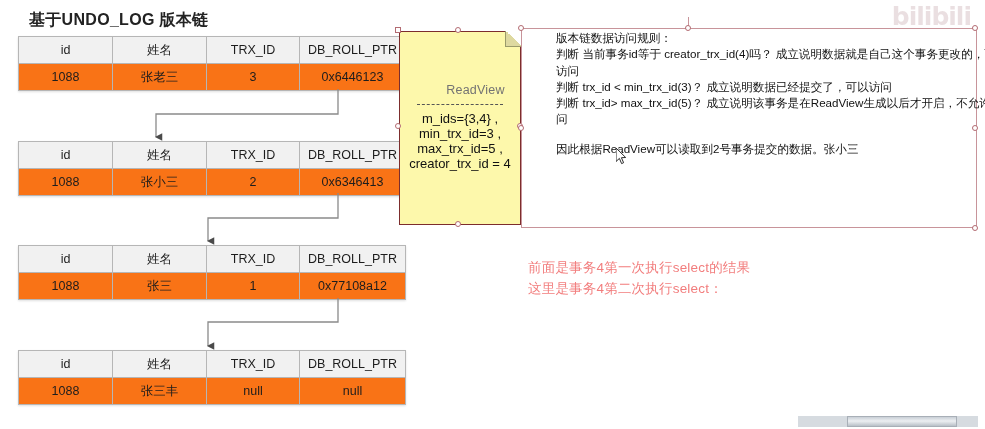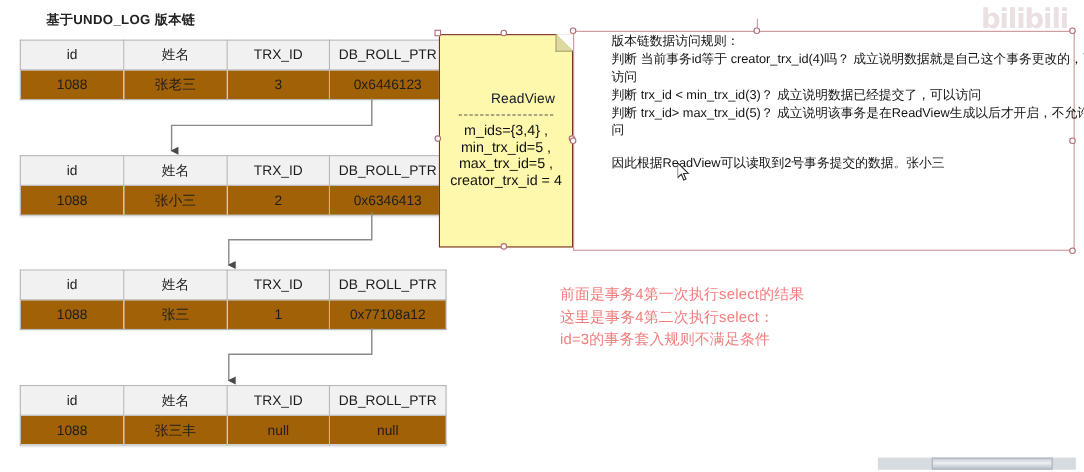--- a/index.html
+++ b/index.html
@@ -12,23 +12,23 @@
     height: 429px;
     position: relative;
     overflow: hidden;
     font-family: "Liberation Sans", "DejaVu Sans", sans-serif;
     color: #1a1a1a;
   }
 
   
   #slide-title {
     position: absolute;
-    left: 42px;
+    left: 29px;
     top: 10px;
-    font-size: 12px;
+    font-size: 16px;
     font-weight: 600;
     letter-spacing: 0.3px;
     color: #222;
     white-space: nowrap;
   }
 
   
   .vc-table {
     position: absolute;
     left: 18px;
@@ -47,21 +47,21 @@
     padding: 0 2px;
     color: #1d1d1d;
     white-space: nowrap;
     overflow: hidden;
   }
   .vc-table tr.hdr td {
     background: #f1f1f1;
     font-weight: 400;
   }
   .vc-table tr.val td {
-    background: #a16207;
+    background: #f97316;
     margin-top: 22px;
   }
   .col-id      { width: 89px; }
   .col-name    { width: 89px; }
   .col-trx     { width: 88px; }
   .col-ptr     { width: 101px; }
 
   #vc-table-0 { top: 36px; }
   #vc-table-1 { top: 141px; }
   #vc-table-2 { top: 245px; }
@@ -108,21 +108,21 @@
     inset: 0;
     display: flex;
     flex-direction: column;
     align-items: center;
     justify-content: flex-start;
     padding-top: 52px;
     box-sizing: border-box;
   }
   #readview-title {
     font-size: 12.5px;
-    color: #0f172a;
+    color: #737373;
     letter-spacing: 0.2px;
     padding-left: 31px;
   }
   #readview-divider {
     width: 86px;
     height: 0;
     border-top: 1.2px dashed #555;
     margin: 7px 0 6px 0;
   }
   .rv-line {
@@ -171,21 +171,21 @@
     left: 688px;
     top: 17px;
     width: 1px;
     height: 11px;
     background: #c8949a;
   }
 
   
   #red-note {
     position: absolute;
-    left: 509px;
+    left: 528px;
     top: 258px;
     font-size: 13.5px;
     line-height: 20.5px;
     color: #f27d7d;
     letter-spacing: 0.2px;
     white-space: nowrap;
   }
   #red-note .red-line { margin: 0; }
 
   
@@ -317,21 +317,21 @@
   </g>
 </svg>
 
 <div id="readview-note">
   <div class="note-body"></div>
   <div class="note-fold"></div>
   <div class="note-content">
     <div id="readview-title">ReadView</div>
     <div id="readview-divider"></div>
     <div class="rv-line">m_ids={3,4} ,</div>
-    <div class="rv-line">min_trx_id=5 ,</div>
+    <div class="rv-line">min_trx_id=3 ,</div>
     <div class="rv-line">max_trx_id=5 ,</div>
     <div class="rv-line">creator_trx_id = 4</div>
   </div>
   <div class="handle" style="left:-4px;  top:-4px;"></div>
   <div class="handle round" style="left:56px;  top:-4px;"></div>
   <div class="handle round" style="left:-4px;  top:92px;"></div>
   <div class="handle round" style="left:118px; top:92px;"></div>
   <div class="handle round" style="left:56px;  top:190px;"></div>
 </div>
 
@@ -350,21 +350,20 @@
   <p class="rule-p">判断 当前事务id等于 creator_trx_id(4)吗？ 成立说明数据就是自己这个事务更改的，可以访问</p>
   <p class="rule-p">判断 trx_id &lt; min_trx_id(3)？ 成立说明数据已经提交了，可以访问</p>
   <p class="rule-p">判断 trx_id&gt; max_trx_id(5)？ 成立说明该事务是在ReadView生成以后才开启，不允许访问</p>
   <div class="rule-gap"></div>
   <p class="rule-p">因此根据ReadView可以读取到2号事务提交的数据。张小三</p>
 </div>
 
 <div id="red-note">
   <p class="red-line">前面是事务4第一次执行select的结果</p>
   <p class="red-line">这里是事务4第二次执行select：</p>
-  <p class="red-line">id=3的事务套入规则不满足条件</p>
 </div>
 
 <div id="watermark">bilibili</div>
 
 <div id="h-scrollbar">
   <div class="thumb"></div>
 </div>
 
 <svg id="mouse-cursor" viewBox="0 0 12 18">
   <polygon points="0,0 0,13.5 3.4,10.4 5.6,15.6 7.6,14.7 5.4,9.7 9.7,9.5" fill="#ffffff" stroke="#2b2b2b" stroke-width="1"></polygon>

